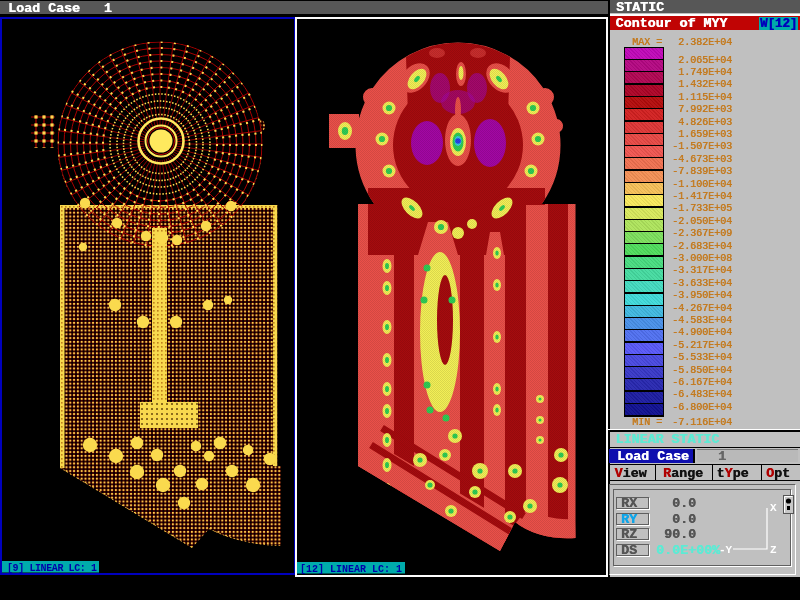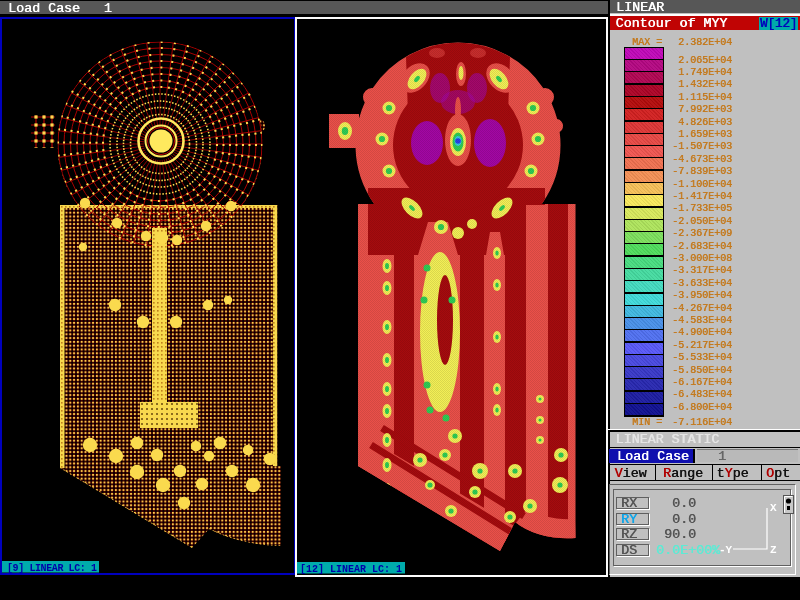--- a/index.html
+++ b/index.html
@@ -1,16 +1,16 @@
 <!DOCTYPE html>
 <html><head><meta charset="utf-8"><style>
 *{margin:0;padding:0;box-sizing:border-box}
 body{width:800px;height:600px;background:#000;position:relative;overflow:hidden;
 font-family:"Liberation Mono",monospace}
-.t{position:absolute;white-space:pre;font-weight:normal;font-size:13.3px;line-height:13px;
+.t{position:absolute;white-space:pre;font-weight:bold;font-size:13.3px;line-height:13px;
 text-shadow:0.6px 0 0 currentColor}
 .ot{position:absolute;white-space:pre;font-weight:normal;font-size:10px;line-height:11px;
 color:#c47a1e;text-shadow:0.4px 0 0 #c47a1e}
 </style></head><body>
 <div style="position:absolute;left:0;top:1px;width:608px;height:13px;background:#575757"></div>
 <div class="t" style="left:8px;top:1.5px;color:#fff">Load Case   1</div>
 
 <svg style="position:absolute;left:0;top:17px" width="296" height="558" viewBox="0 0 296 558">
 <defs>
 <pattern id="grid4" width="3.8" height="3.8" patternUnits="userSpaceOnUse">
@@ -261,21 +261,21 @@
       <ellipse cx="135" cy="468" rx="5" ry="5" fill="#f3ef56"></ellipse>
       <ellipse cx="135" cy="468" rx="2.6" ry="2.6" fill="#2fce55"></ellipse>
       <rect x="25" y="20" width="300" height="545" fill="url(#dith)"></rect>
     </g>
 <rect x="2" y="545" width="108" height="11.5" fill="#00abab"></rect>
 <text x="5" y="554.5" font-family="Liberation Mono,monospace" font-size="10px" font-weight="bold" fill="#0000aa" textLength="102">[12] LINEAR LC: 1</text>
 </svg>
 
 <div style="position:absolute;left:610px;top:0;width:190px;height:577px;background:#c0c0c0"></div>
 <div style="position:absolute;left:610px;top:0;width:190px;height:13px;background:#575757"></div>
-<div class="t" style="left:616px;top:0.5px;color:#fff">LINEAR</div>
+<div class="t" style="left:616px;top:0.5px;color:#fff">STATIC</div>
 <div style="position:absolute;left:610px;top:13.5px;width:190px;height:2px;background:#fff"></div>
 <div style="position:absolute;left:610px;top:16px;width:190px;height:14px;background:#c00404"></div>
 <div class="t" style="left:615.5px;top:17px;color:#fff">Contour of MYY</div>
 <div style="position:absolute;left:759px;top:16.5px;width:39px;height:13px;background:#00aaaa"></div>
 <div class="t" style="left:760px;top:17.5px;color:#0000bb;font-size:12.4px">W[12]</div>
 <div style="position:absolute;left:624px;top:46.5px;width:40px;height:370px;background:#000"></div>
 <div style="position:absolute;left:625px;top:47.8px;width:38px;height:11.1px;background:#c008b8;background-image:repeating-linear-gradient(45deg,rgba(0,0,0,0.07) 0 1px,rgba(255,255,255,0.04) 1px 2.6px)"></div>
 <div style="position:absolute;left:625px;top:60.1px;width:38px;height:11.1px;background:#b40782;background-image:repeating-linear-gradient(45deg,rgba(0,0,0,0.07) 0 1px,rgba(255,255,255,0.04) 1px 2.6px)"></div>
 <div style="position:absolute;left:625px;top:72.4px;width:38px;height:11.1px;background:#b00552;background-image:repeating-linear-gradient(45deg,rgba(0,0,0,0.07) 0 1px,rgba(255,255,255,0.04) 1px 2.6px)"></div>
 <div style="position:absolute;left:625px;top:84.6px;width:38px;height:11.1px;background:#ac0326;background-image:repeating-linear-gradient(45deg,rgba(0,0,0,0.07) 0 1px,rgba(255,255,255,0.04) 1px 2.6px)"></div>
@@ -335,21 +335,21 @@
 <div class="ot" style="left:672px;top:352.2px">-5.533E+04</div>
 <div class="ot" style="left:672px;top:364.6px">-5.850E+04</div>
 <div class="ot" style="left:672px;top:377.0px">-6.167E+04</div>
 <div class="ot" style="left:672px;top:389.4px">-6.483E+04</div>
 <div class="ot" style="left:672px;top:401.8px">-6.800E+04</div>
 <div class="ot" style="left:672px;top:417.0px">-7.116E+04</div>
 
 <div style="position:absolute;left:608px;top:428.5px;width:192px;height:1.5px;background:#fff"></div>
 <div style="position:absolute;left:608px;top:430px;width:192px;height:1.5px;background:#000"></div>
 <div style="position:absolute;left:608px;top:446.5px;width:192px;height:1px;background:#000"></div>
-<div class="t" style="left:615.5px;top:433px;color:#e5e5e5">LINEAR STATIC</div>
+<div class="t" style="left:615.5px;top:433px;color:#5eead4">LINEAR STATIC</div>
 <div style="position:absolute;left:609px;top:449px;width:86px;height:14px;background:#0f0fae;border-right:2px solid #000"></div>
 <div style="position:absolute;left:697px;top:449px;width:101px;height:13px;background:#b9b9b9;border-top:1px solid #777"></div>
 <div class="t" style="left:617px;top:450px;color:#fff">Load Case</div>
 <div class="t" style="left:718px;top:450px;color:#666">1</div>
 <div style="position:absolute;left:608px;top:463.5px;width:192px;height:1.5px;background:#000"></div>
 <div style="position:absolute;left:608px;top:479.5px;width:192px;height:1.5px;background:#000"></div>
 <div style="position:absolute;left:654.5px;top:464px;width:1.5px;height:16px;background:#000"></div>
 <div style="position:absolute;left:711.5px;top:464px;width:1.5px;height:16px;background:#000"></div>
 <div style="position:absolute;left:760.5px;top:464px;width:1.5px;height:16px;background:#000"></div>
 <div class="t" style="left:614.5px;top:466.5px;color:#111"><span style="color:#b00000">V</span>iew</div>

